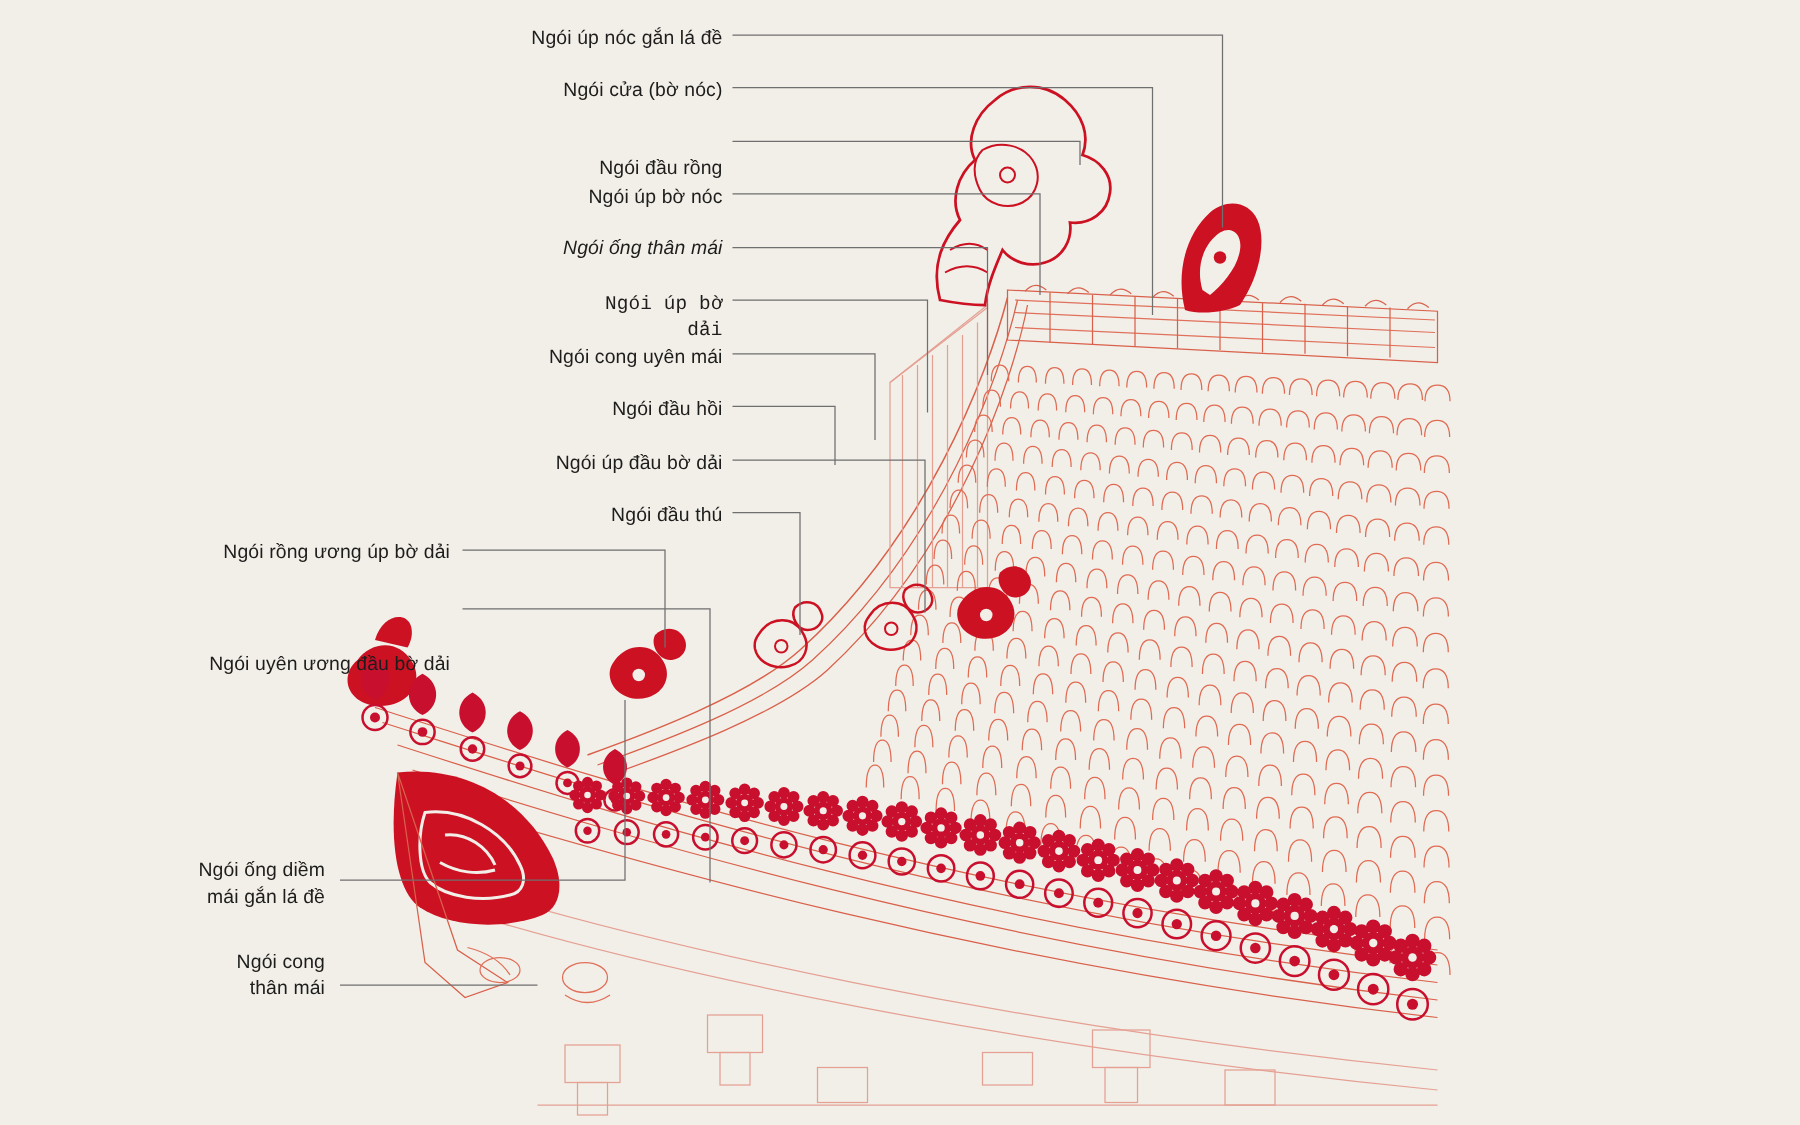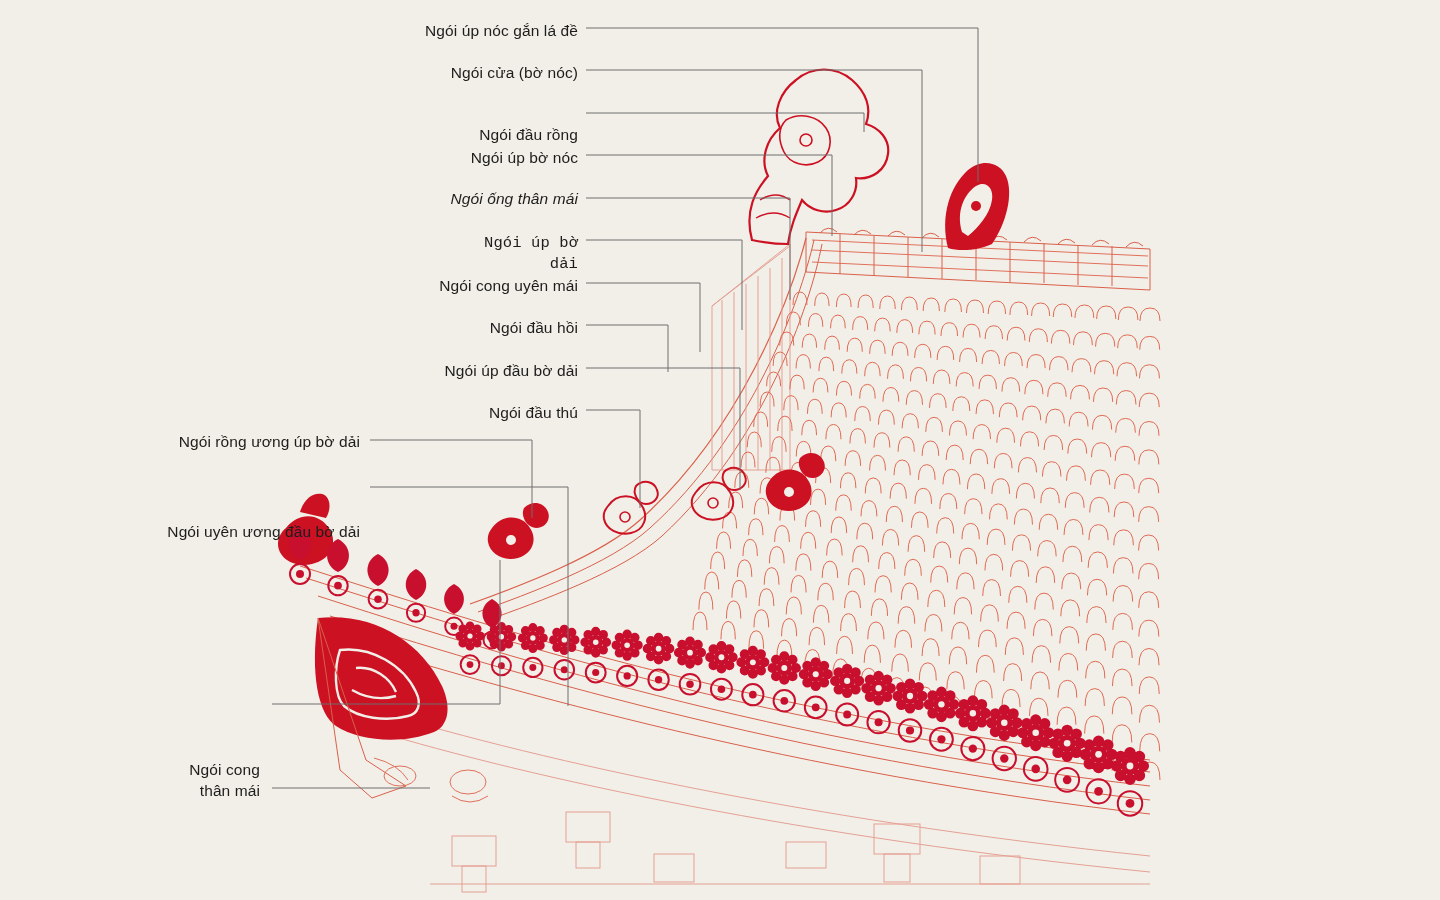--- a/index.html
+++ b/index.html
@@ -706,16 +706,18 @@
   <div class="label" style="left:458px;top:106px;width:120px;margin-top:19px;">Ngói đầu rồng</div>
   <div class="label" style="left:450px;top:148px;width:128px;">Ngói úp bờ nóc</div>
   <div class="label" style="left:424px;top:189px;width:154px;font-style:italic;">Ngói ống thân mái</div>
   <div class="label" style="left:456px;top:233px;width:122px;font-family:Liberation Mono, monospace;">Ngói úp bờ dải</div>
   <div class="label" style="left:414px;top:276px;width:164px;">Ngói cong uyên mái</div>
   <div class="label" style="left:468px;top:318px;width:110px;">Ngói đầu hồi</div>
   <div class="label" style="left:418px;top:361px;width:160px;">Ngói úp đầu bờ dải</div>
   <div class="label" style="left:468px;top:403px;width:110px;">Ngói đầu thú</div>
   <div class="label" style="left:140px;top:432px;width:220px;">Ngói rồng ương úp bờ dải</div>
   <div class="label" style="left:128px;top:478px;width:232px;margin-top:44px;">Ngói uyên ương đầu bờ dải</div>
+  <div class="label" style="left:128px;top:687px;width:132px;">Ngói ống diềm
+mái gắn lá đề</div>
   <div class="label" style="left:160px;top:760px;width:100px;">Ngói cong
 thân mái</div>
 
 </div>
 
 </body></html>

